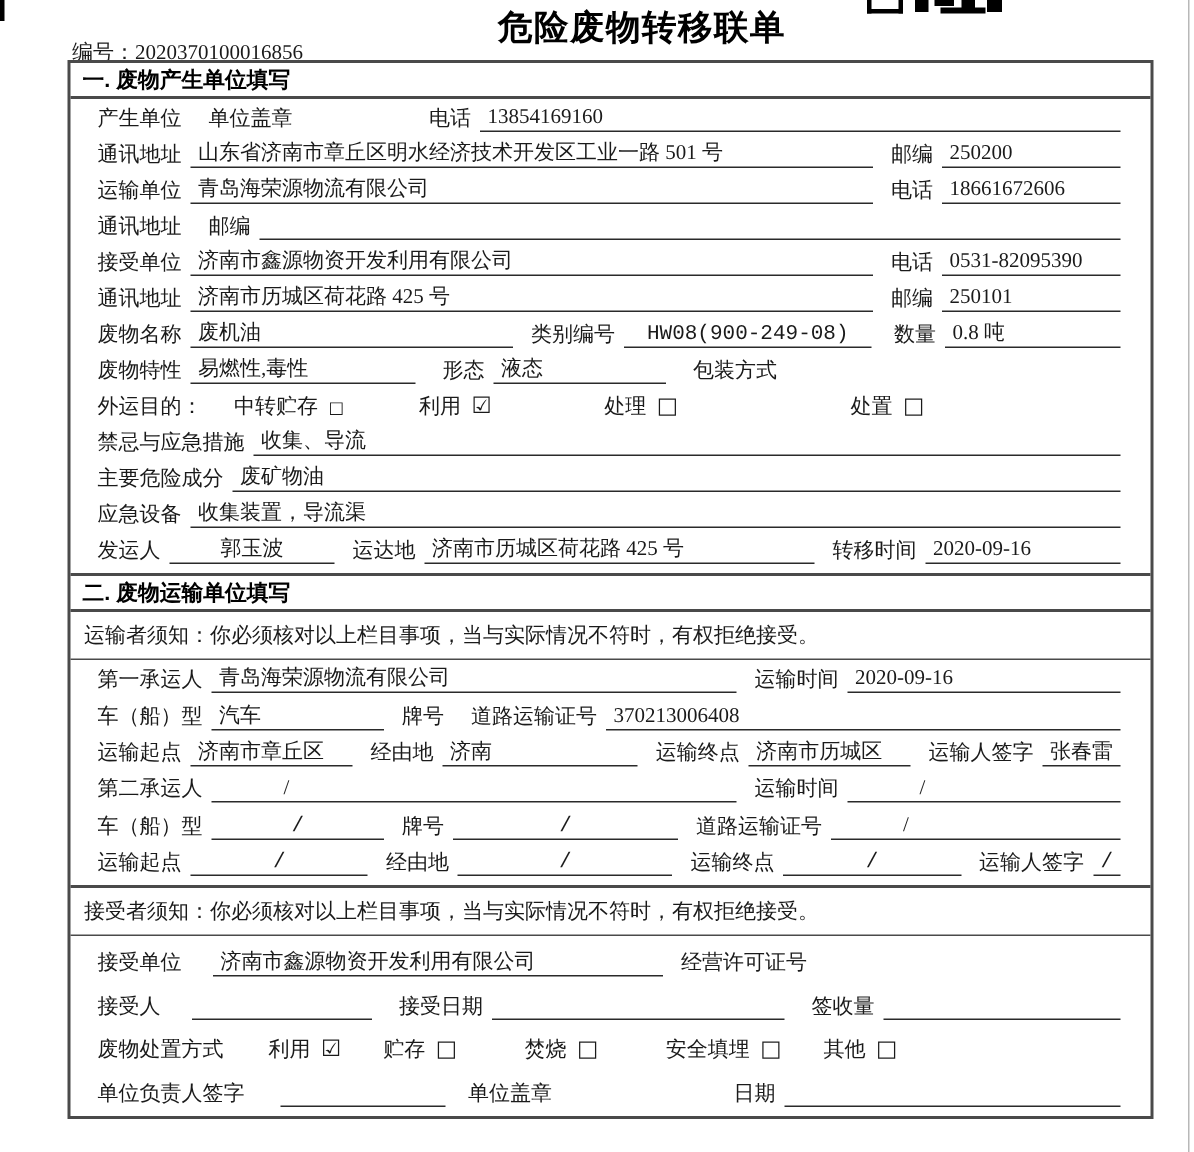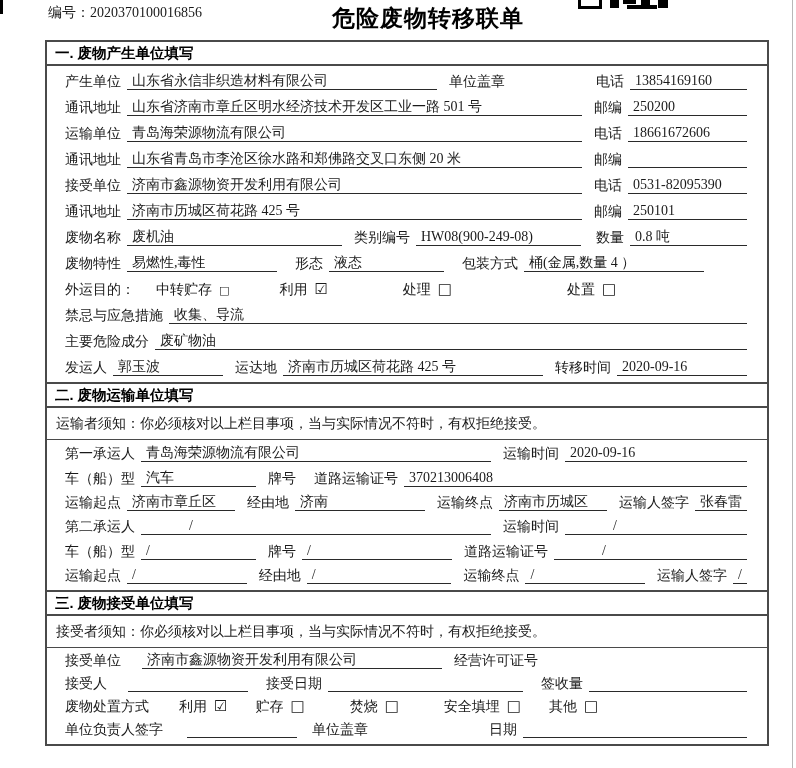--- a/index.html
+++ b/index.html
@@ -2,21 +2,21 @@
 <html><head>
 <meta charset="utf-8">
 <style>
   html,body{margin:0;padding:0;background:#ffffff;}
   body{
     width:796px;height:768px;position:relative;overflow:hidden;
     font-family:"Liberation Serif","DejaVu Serif",serif;
     font-size:14px;color:#1a1a1a;
   }
   
-  .serial{position:absolute;left:48px;top:4px;white-space:nowrap;}
+  .serial{position:absolute;left:48px;top:26px;white-space:nowrap;}
   .doc-title{
     position:absolute;left:332px;top:3px;white-space:nowrap;
     font-family:"Liberation Sans","DejaVu Sans",sans-serif;
     font-weight:bold;font-size:23px;letter-spacing:1px;color:#000;
   }
   .corner-mark{position:absolute;left:0;top:0;width:3px;height:14px;background:#000;}
   .right-edge{position:absolute;right:3px;top:0;bottom:0;width:1px;background:#b8b8b8;}
   
   .qr{position:absolute;left:578px;top:0;width:92px;height:10px;}
   .qr div{position:absolute;background:#000;}
@@ -47,21 +47,21 @@
     padding:1px 9px;border-bottom:1.5px solid #4a4a4a;white-space:nowrap;text-align:right;
   }
   .row{flex:1;display:flex;align-items:flex-end;padding-bottom:3px;box-sizing:border-box;}
   .lbl{white-space:nowrap;margin-right:6px;line-height:16px;}
   .u{
     border-bottom:1px solid #2a2a2a;line-height:16px;min-height:16px;
     padding:0 5px;white-space:nowrap;box-sizing:border-box;overflow:visible;
   }
   .fill{flex:1;margin-right:2px;}
   .slash{padding-left:48px;}
-  .tc{}
+  .tc{text-align:center;font-family:Liberation Mono, monospace;}
   .w110{width:110px}.w115{width:115px}.w120{width:120px}.w145{width:145px}
   .w150{width:150px}.w165{width:165px}.w180{width:180px}.w195{width:195px}
   .w215{width:215px}.w260{width:260px}.w300{width:300px}.w310{width:310px}
   .w350{width:350px}.w455{width:455px}
   .ml12{margin-left:12px}.ml15{margin-left:15px}.ml18{margin-left:18px}
   .ml24{margin-left:24px}.ml28{margin-left:28px}.ml45{margin-left:45px}
   .ml50{margin-left:50px}.ml75{margin-left:75px}.ml85{margin-left:85px}
   .ml115{margin-left:115px}
   .opt{white-space:nowrap;line-height:16px;}
   .cbox{font-family:"DejaVu Sans",sans-serif;font-size:15px;margin-left:7px;line-height:15px;}
@@ -87,21 +87,20 @@
     <div class="qf"></div>
 </div>
 
 <div class="form-table">
 
   <div class="sec-header">一. 废物产生单位填写</div>
   <div class="sec-body sec1-body">
 
     <div class="row">
       <span class="lbl">产生单位</span>
-      <span class="u w310">山东省永信非织造材料有限公司</span>
       <span class="lbl ml12">单位盖章</span>
       <span class="lbl ml85">电话</span>
       <span class="u fill">13854169160</span>
     </div>
 
     <div class="row">
       <span class="lbl">通讯地址</span>
       <span class="u w455">山东省济南市章丘区明水经济技术开发区工业一路 501 号</span>
       <span class="lbl ml12">邮编</span>
       <span class="u fill">250200</span>
@@ -109,21 +108,20 @@
 
     <div class="row">
       <span class="lbl">运输单位</span>
       <span class="u w455">青岛海荣源物流有限公司</span>
       <span class="lbl ml12">电话</span>
       <span class="u fill">18661672606</span>
     </div>
 
     <div class="row">
       <span class="lbl">通讯地址</span>
-      <span class="u w455">山东省青岛市李沧区徐水路和郑佛路交叉口东侧 20 米</span>
       <span class="lbl ml12">邮编</span>
       <span class="u fill"></span>
     </div>
 
     <div class="row">
       <span class="lbl">接受单位</span>
       <span class="u w455">济南市鑫源物资开发利用有限公司</span>
       <span class="lbl ml12">电话</span>
       <span class="u fill">0531-82095390</span>
     </div>
@@ -143,41 +141,44 @@
       <span class="lbl ml15">数量</span>
       <span class="u fill">0.8 吨</span>
     </div>
 
     <div class="row">
       <span class="lbl">废物特性</span>
       <span class="u w150">易燃性,毒性</span>
       <span class="lbl ml18">形态</span>
       <span class="u w115">液态</span>
       <span class="lbl ml18">包装方式</span>
-      <span class="u w180">桶(金属,数量 4 ）</span>
     </div>
 
     <div class="row">
       <span class="lbl">外运目的：</span>
       <span class="opt ml15"><span>中转贮存</span><span class="cbox small">□</span></span>
       <span class="opt ml50"><span>利用</span><span class="cbox">☑</span></span>
       <span class="opt ml75"><span>处理</span><span class="cbox">□</span></span>
       <span class="opt ml115"><span>处置</span><span class="cbox">□</span></span>
     </div>
 
     <div class="row">
       <span class="lbl">禁忌与应急措施</span>
       <span class="u fill">收集、导流</span>
     </div>
 
     <div class="row">
       <span class="lbl">主要危险成分</span>
       <span class="u fill">废矿物油</span>
     </div>
 
+    <div class="row">
+      <span class="lbl">应急设备</span>
+      <span class="u fill">收集装置，导流渠</span>
+    </div>
 
     <div class="row">
       <span class="lbl">发运人</span>
       <span class="u w110 tc">郭玉波</span>
       <span class="lbl ml12">运达地</span>
       <span class="u w260">济南市历城区荷花路 425 号</span>
       <span class="lbl ml12">转移时间</span>
       <span class="u fill">2020-09-16</span>
     </div>
   </div>
@@ -236,21 +237,20 @@
       <span class="u w120 tc">/</span>
       <span class="lbl ml12">经由地</span>
       <span class="u w145 tc">/</span>
       <span class="lbl ml12">运输终点</span>
       <span class="u w120 tc">/</span>
       <span class="lbl ml12">运输人签字</span>
       <span class="u fill tc">/</span>
     </div>
   </div>
 
-  <div class="sec-header">三. 废物接受单位填写</div>
   <div class="notice-row">
     <span>接受者须知：</span>
     <span>你必须核对以上栏目事项，当与实际情况不符时，有权拒绝接受。</span>
   </div>
   <div class="sec-body sec3-body">
 
     <div class="row">
       <span class="lbl">接受单位</span>
       <span class="u w300 ml15">济南市鑫源物资开发利用有限公司</span>
       <span class="lbl ml12">经营许可证号</span>

